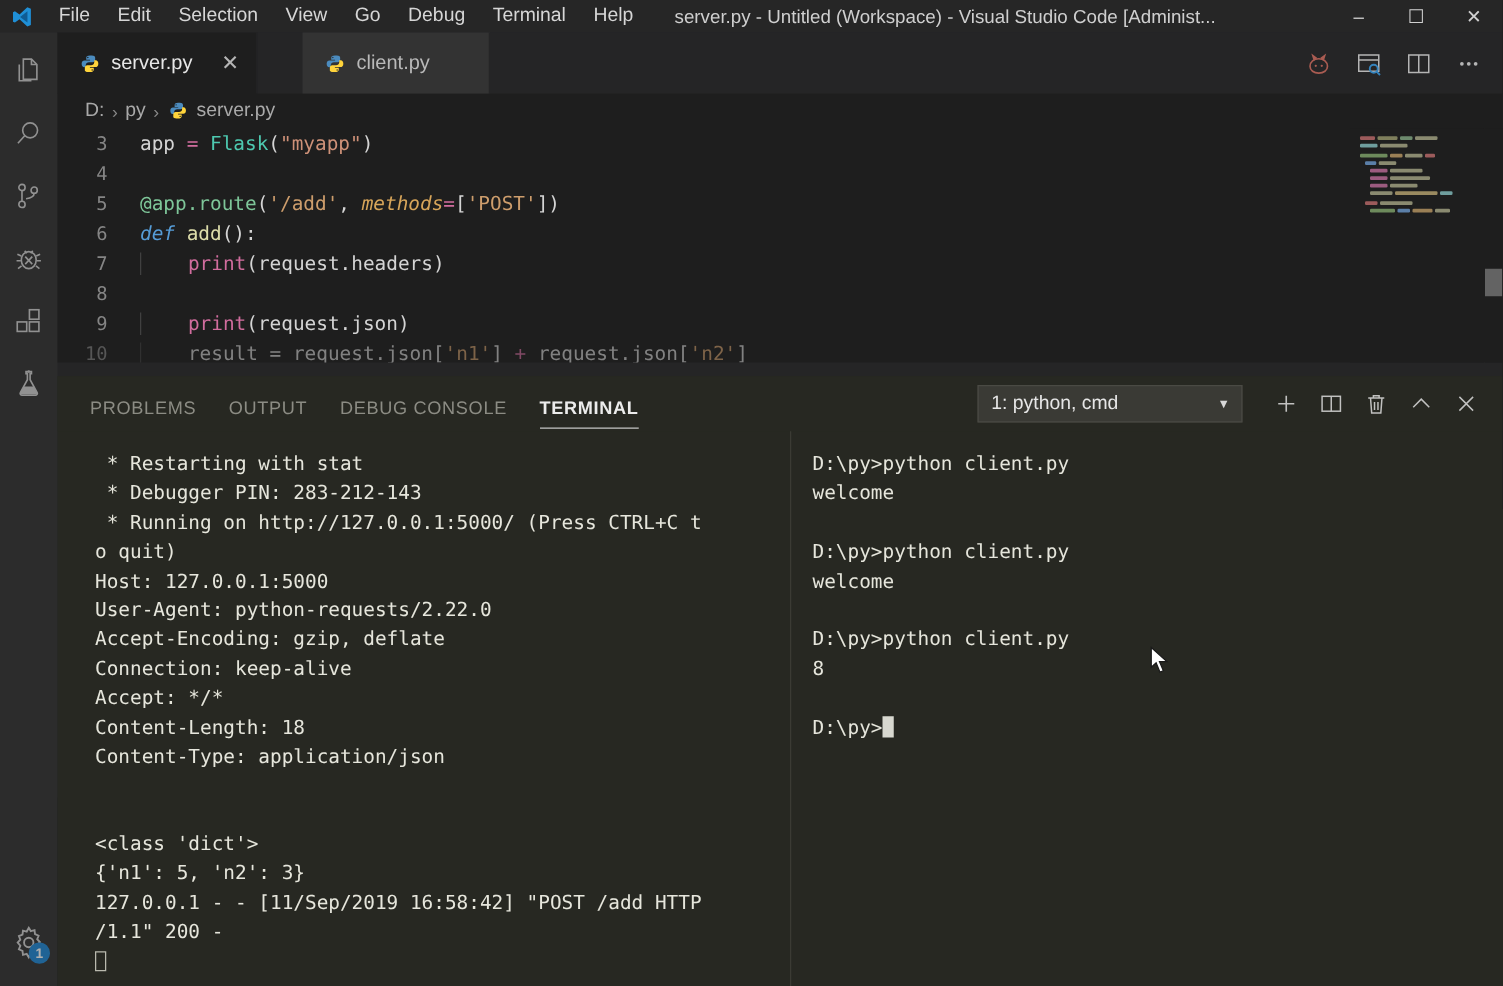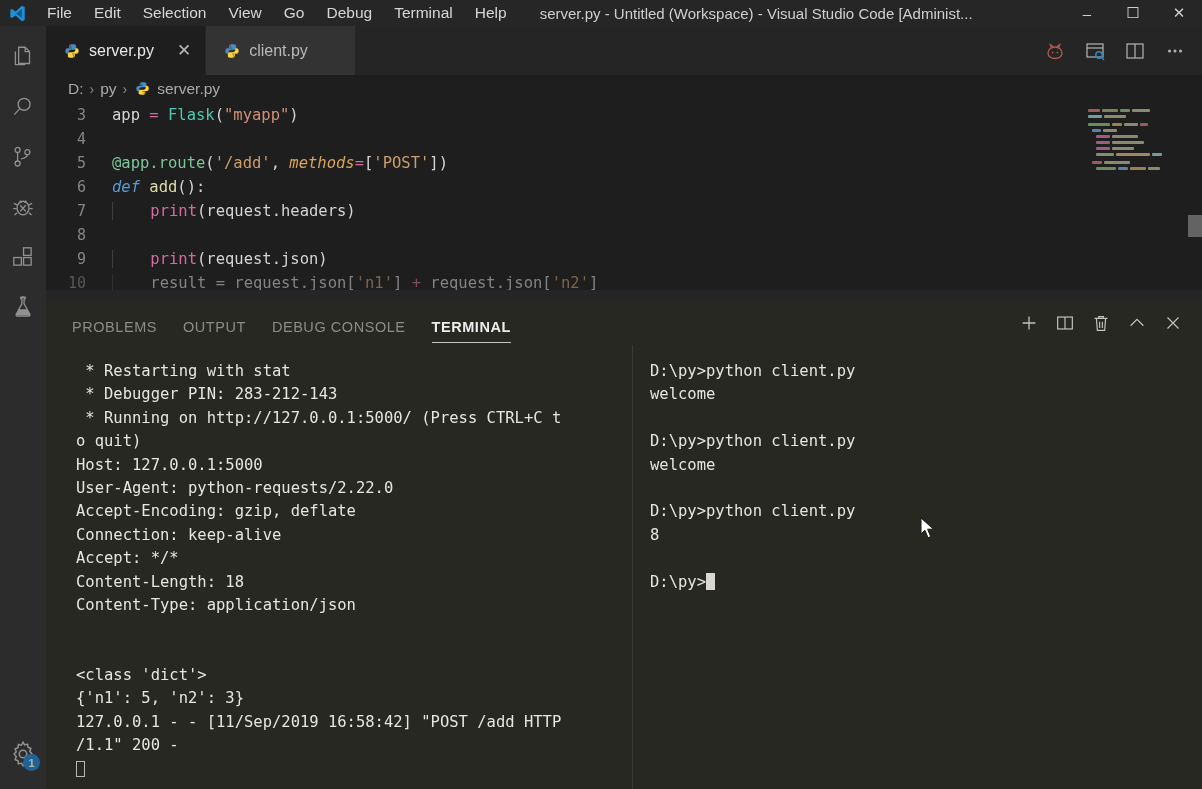--- a/index.html
+++ b/index.html
@@ -48,21 +48,21 @@
   .tabbar {
     position: absolute; left: 46px; top: 26px; width: 1156px; height: 49px;
     background: #252526; display: flex; align-items: stretch;
   }
   .tab {
     display: flex; align-items: center; gap: 9px; padding: 0 14px 0 18px;
     background: #2d2d2d; color: #9b9b9b; font-size: 16px; min-width: 150px;
     border-right: 1px solid #252526;
   }
   .tab.active { background: #1e1e1e; color: #e7e7e7; }
-  .tab.lighter { background: #333333; color: #b9b9b9; }
+  .tab.lighter { background: #333333; color: #b9b9b9; margin-left: 36px; }
   .tab-label { white-space: nowrap; }
   .tab-close { margin-left: 14px; color: #b5b5b5; font-size: 17px; line-height: 1; }
   .py-icon { width: 16px; height: 16px; flex: none; }
   .editor-actions {
     margin-left: auto; display: flex; align-items: center; gap: 6px;
     padding-right: 10px;
   }
   .ea-btn { width: 34px; height: 34px; display: flex; align-items: center; justify-content: center; opacity: .85; }
 
   
@@ -412,20 +412,24 @@
 
   <div class="panel">
     <div class="panel-header">
       <div class="panel-tabs">
         <div class="ptab">PROBLEMS</div>
         <div class="ptab">OUTPUT</div>
         <div class="ptab">DEBUG CONSOLE</div>
         <div class="ptab active">TERMINAL</div>
       </div>
       <div class="panel-actions">
+        <div class="term-select">
+          <span>1: python, cmd</span>
+          <span class="caret">▼</span>
+        </div>
         <div class="p-btn">
           <svg width="22" height="22" viewBox="0 0 24 24" stroke="#dcdcdc" stroke-width="1.4">
               <path d="M12 5v14M5 12h14"></path>
             </svg>
         </div>
         <div class="p-btn">
           <svg width="22" height="22" viewBox="0 0 24 24" fill="none" stroke="#dcdcdc" stroke-width="1.3">
             <rect x="4" y="5.5" width="16" height="13"></rect>
               <path d="M12 5.5v13"></path>
           </svg>

